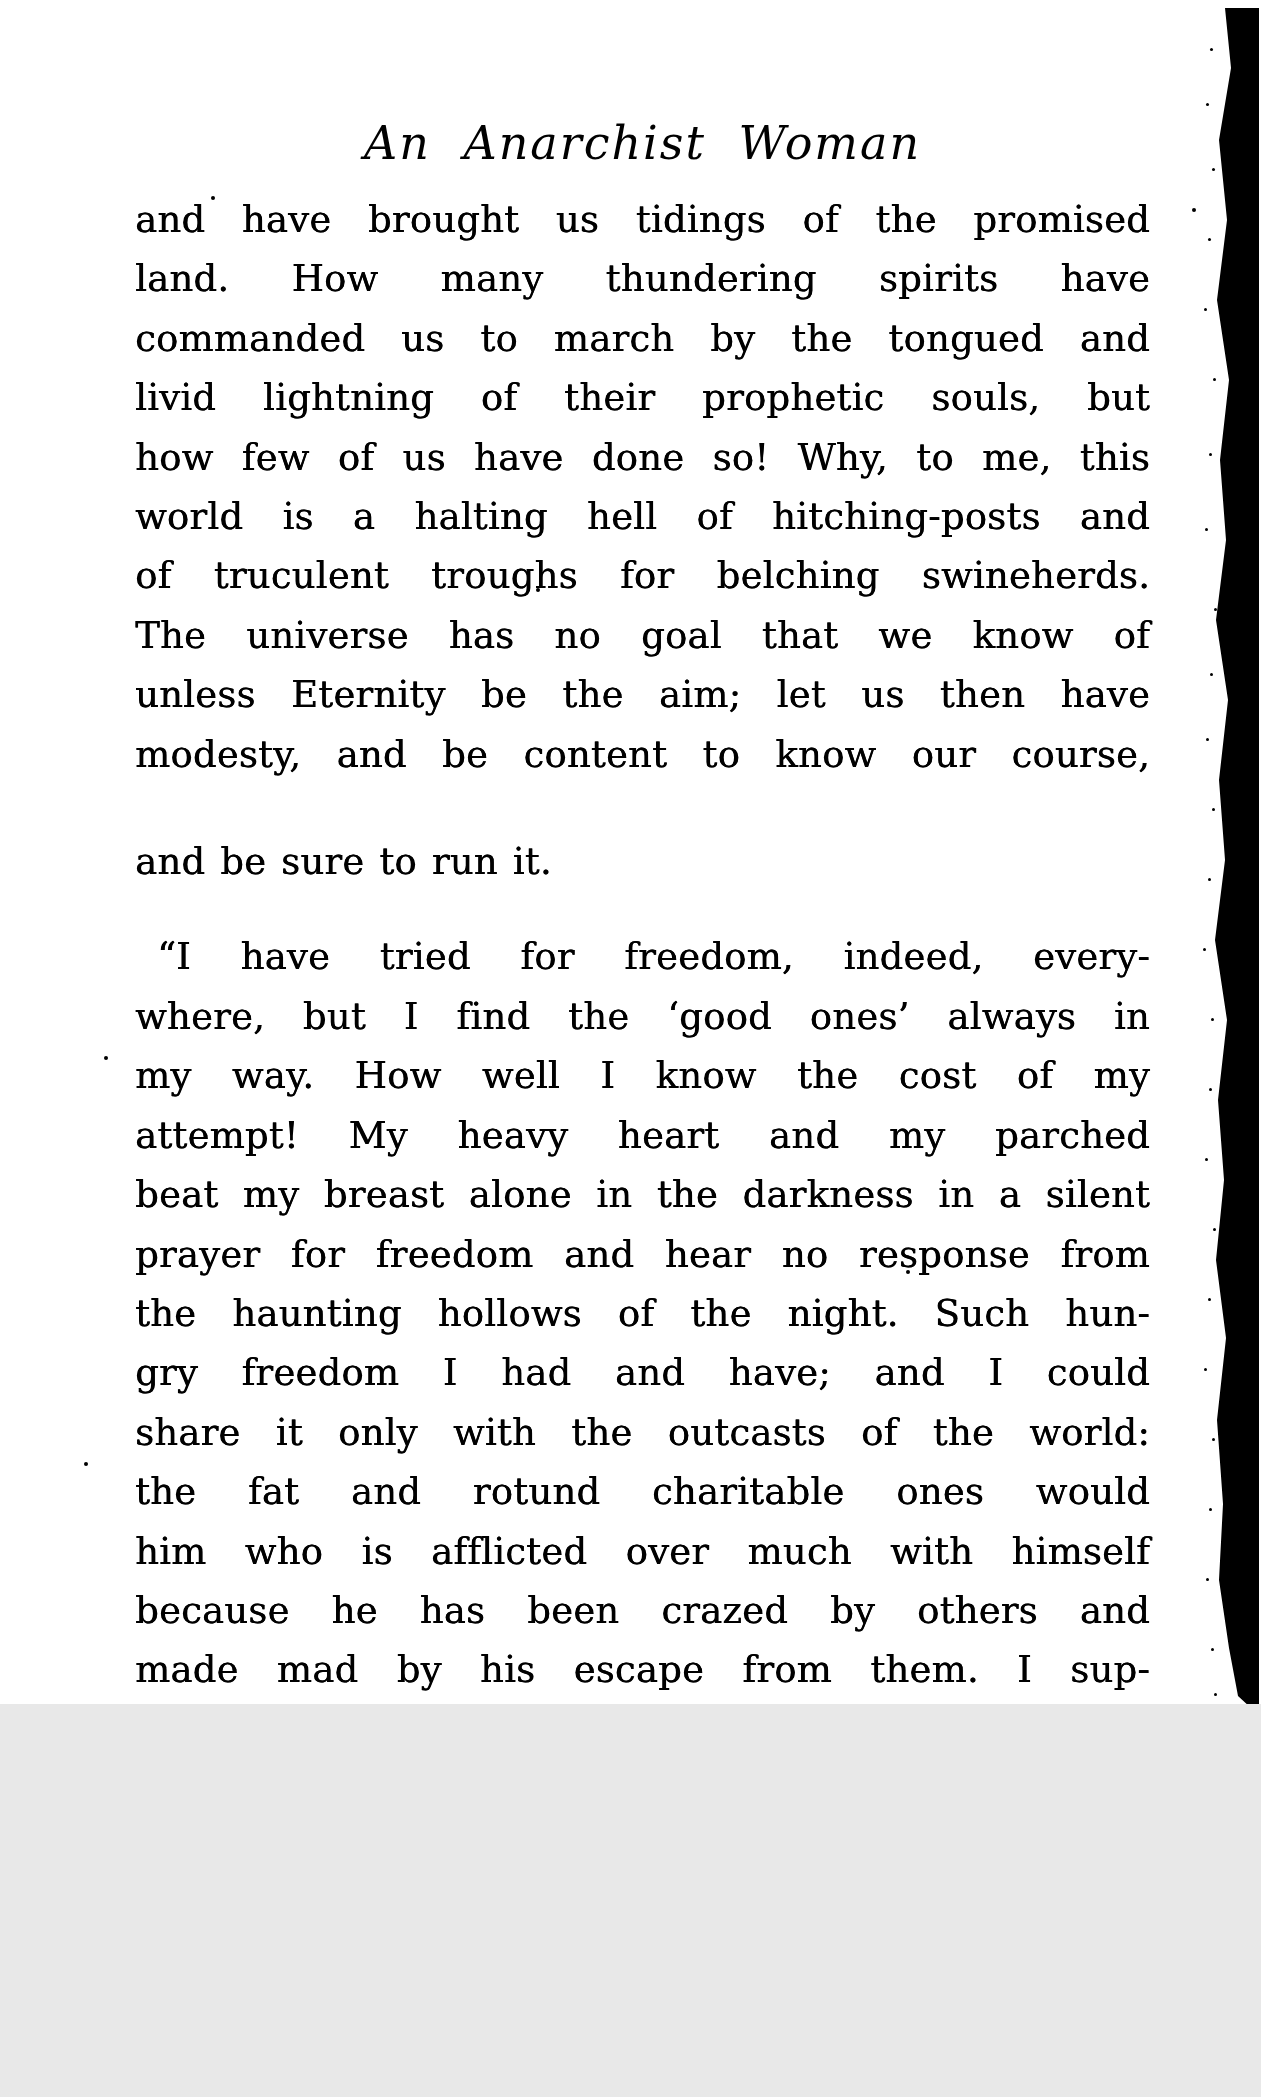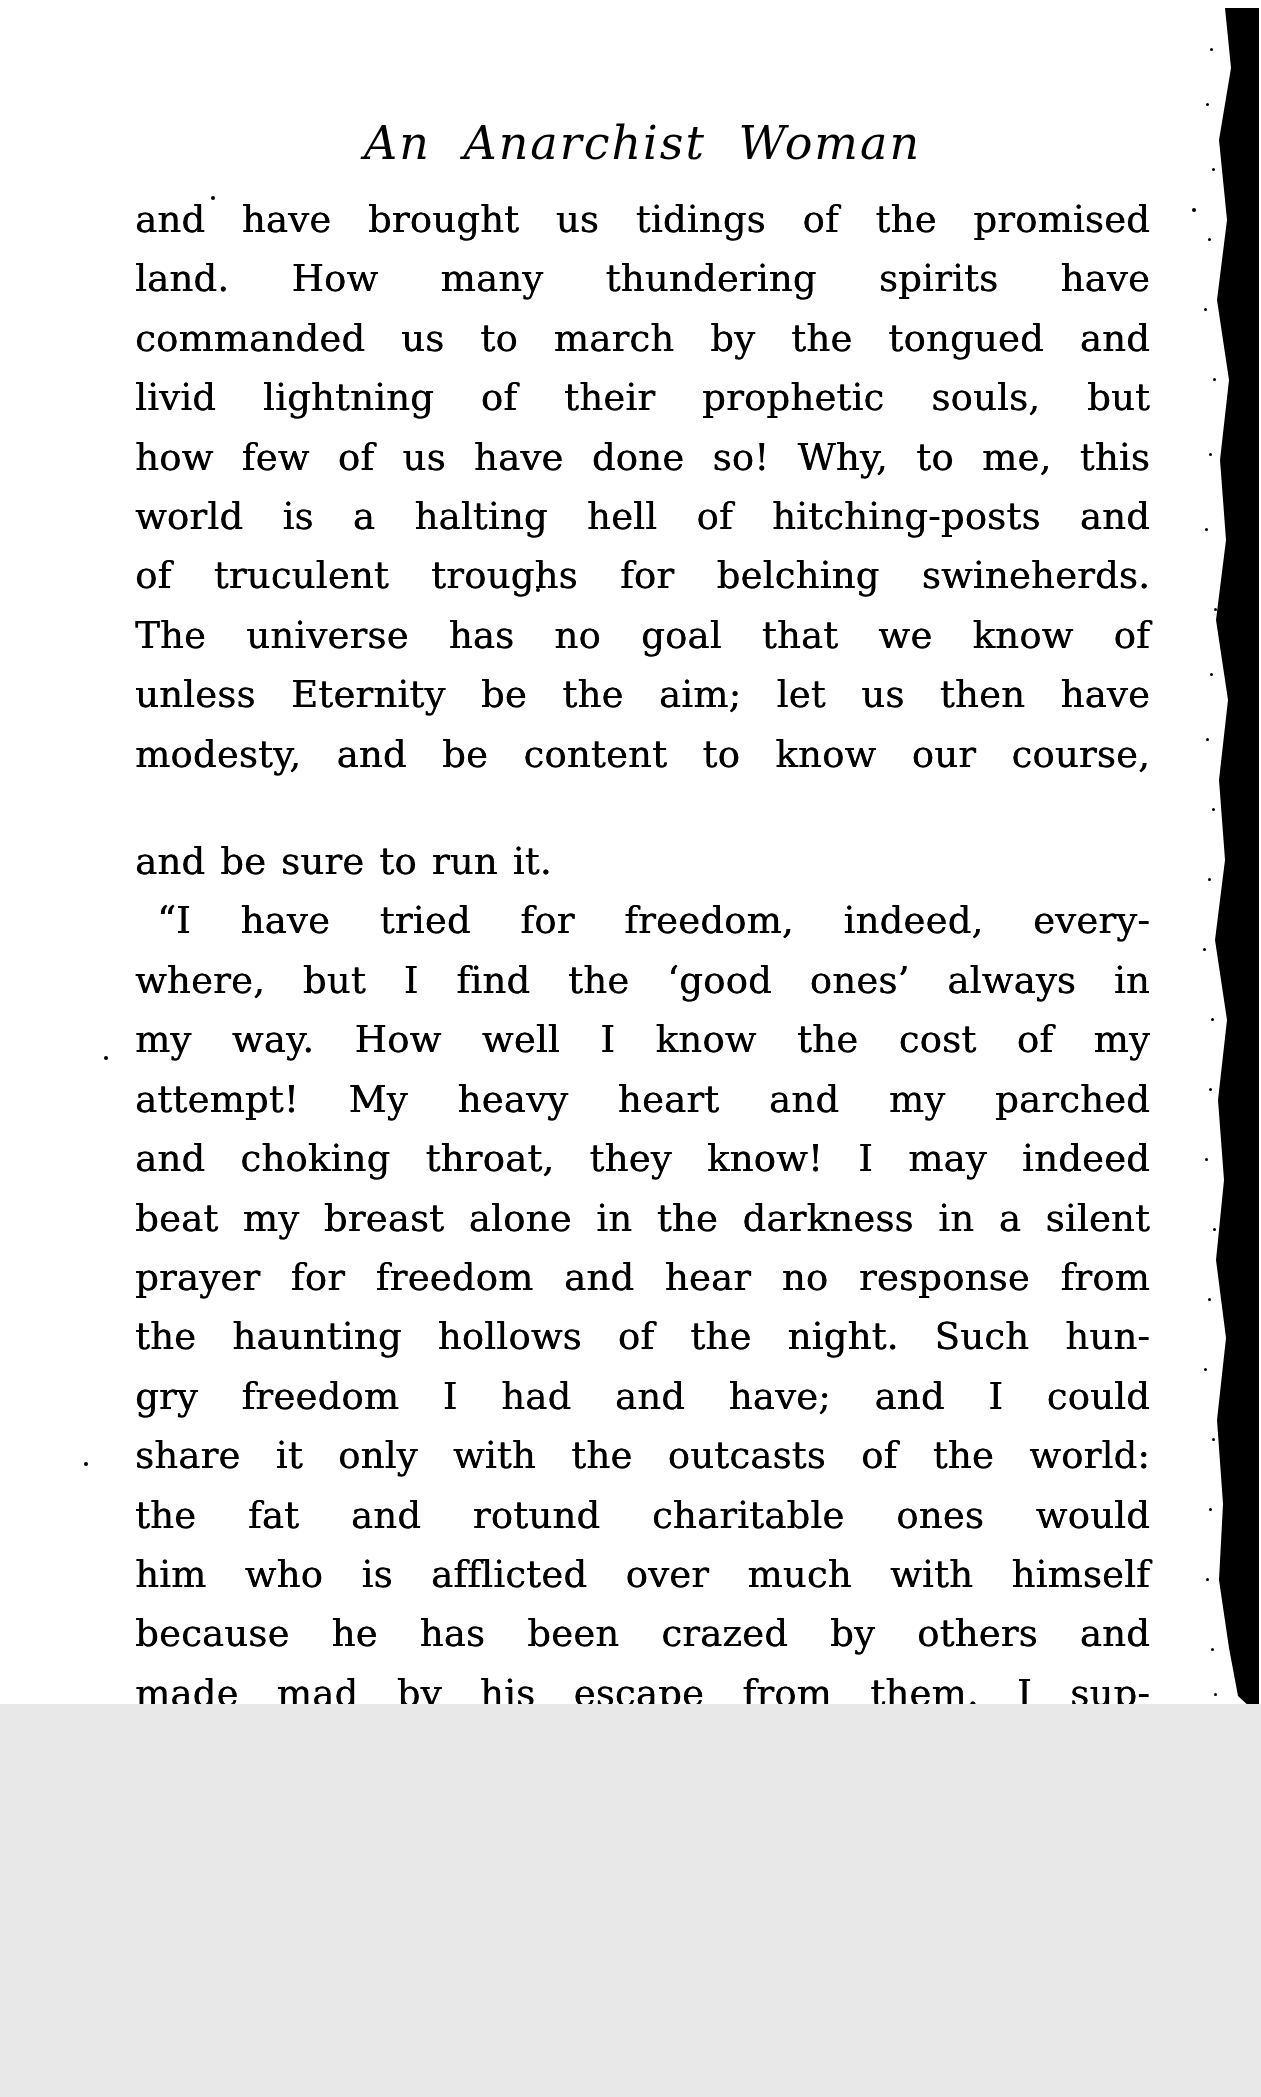--- a/index.html
+++ b/index.html
@@ -48,20 +48,21 @@
   .line {
     text-align: justify;
     text-align-last: justify;
   }
   .line.para-end {
     text-align-last: left;
     margin-top: 48px;
   }
   .line.indent {
     text-indent: 22px;
+    margin-top: 36px;
   }
 
   
   .folio {
     position: absolute;
     top: 1801px;
     left: 135px;
     width: 1015px;
     text-align: center;
     font-size: 34px;
@@ -172,21 +173,20 @@
       <div class="line">world is a halting hell of hitching-posts and</div>
       <div class="line">of truculent troughs for belching swineherds.</div>
       <div class="line">The universe has no goal that we know of</div>
       <div class="line">unless Eternity be the aim; let us then have</div>
       <div class="line">modesty, and be content to know our course,</div>
       <div class="line para-end">and be sure to run it.</div>
       <div class="line indent">“I have tried for freedom, indeed, every-</div>
       <div class="line">where, but I find the ‘good ones’ always in</div>
       <div class="line">my way.  How well I know the cost of my</div>
       <div class="line">attempt!  My heavy heart and my parched</div>
-      <div class="line">and choking throat, they know! I may indeed</div>
       <div class="line">beat my breast alone in the darkness in a silent</div>
       <div class="line">prayer for freedom and hear no response from</div>
       <div class="line">the haunting hollows of the night.  Such hun-</div>
       <div class="line">gry freedom I had and have; and I could</div>
       <div class="line">share it only with the outcasts of the world:</div>
       <div class="line">the fat and rotund charitable ones would</div>
       <div class="line">him who is afflicted over much with himself</div>
       <div class="line">because he has been crazed by others and</div>
       <div class="line">made mad by his escape from them.  I sup-</div>
     </div>

